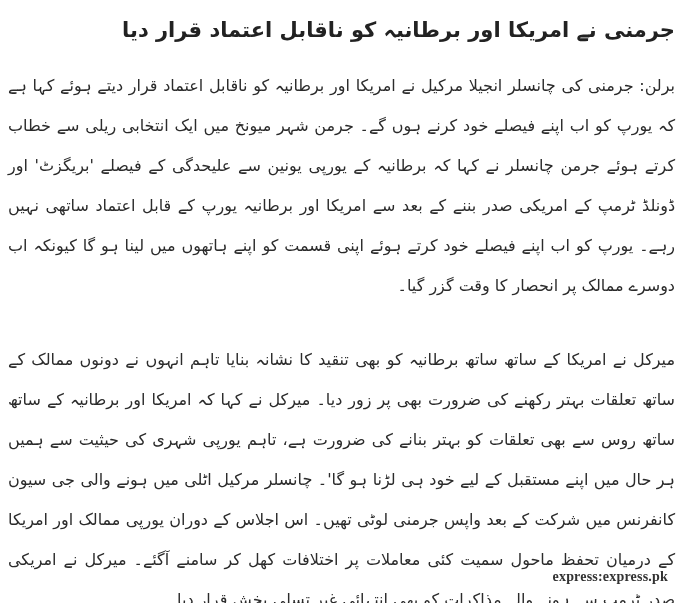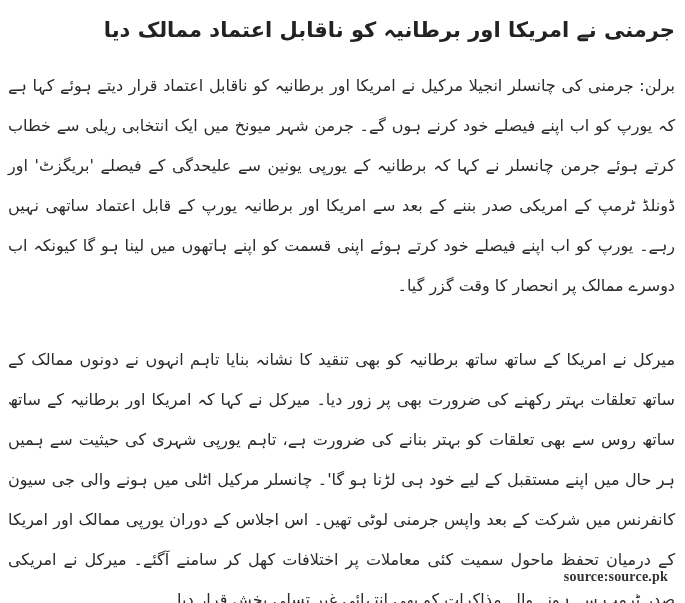--- a/index.html
+++ b/index.html
@@ -53,22 +53,22 @@
     font-size: 14px;
     letter-spacing: 0.2px;
     color: #333333;
   }
 </style>
 </head>
 <body>
 
 <div class="page">
 
-  <h1 class="headline" dir="rtl">جرمنی نے امریکا اور برطانیہ کو ناقابل اعتماد ممالک دیا</h1>
+  <h1 class="headline" dir="rtl">جرمنی نے امریکا اور برطانیہ کو ناقابل اعتماد قرار دیا</h1>
 
   <div class="body-text">
     <p class="para" dir="rtl">برلن: جرمنی کی چانسلر انجیلا مرکیل نے امریکا اور برطانیہ کو ناقابل اعتماد قرار دیتے ہوئے کہا ہے کہ یورپ کو اب اپنے فیصلے خود کرنے ہوں گے۔ جرمن شہر میونخ میں ایک انتخابی ریلی سے خطاب کرتے ہوئے جرمن چانسلر نے کہا کہ برطانیہ کے یورپی یونین سے علیحدگی کے فیصلے 'بریگزٹ' اور ڈونلڈ ٹرمپ کے امریکی صدر بننے کے بعد سے امریکا اور برطانیہ یورپ کے قابل اعتماد ساتھی نہیں رہے۔ یورپ کو اب اپنے فیصلے خود کرتے ہوئے اپنی قسمت کو اپنے ہاتھوں میں لینا ہو گا کیونکہ اب دوسرے ممالک پر انحصار کا وقت گزر گیا۔</p>
     <p class="para" dir="rtl">میرکل نے امریکا کے ساتھ ساتھ برطانیہ کو بھی تنقید کا نشانہ بنایا تاہم انہوں نے دونوں ممالک کے ساتھ تعلقات بہتر رکھنے کی ضرورت بھی پر زور دیا۔ میرکل نے کہا کہ امریکا اور برطانیہ کے ساتھ ساتھ روس سے بھی تعلقات کو بہتر بنانے کی ضرورت ہے، تاہم یورپی شہری کی حیثیت سے ہمیں ہر حال میں اپنے مستقبل کے لیے خود ہی لڑنا ہو گا'۔ چانسلر مرکیل اٹلی میں ہونے والی جی سیون کانفرنس میں شرکت کے بعد واپس جرمنی لوٹی تھیں۔ اس اجلاس کے دوران یورپی ممالک اور امریکا کے درمیان تحفظ ماحول سمیت کئی معاملات پر اختلافات کھل کر سامنے آگئے۔ میرکل نے امریکی صدر ٹرمپ سے ہونے والے مذاکرات کو بھی انتہائی غیر تسلی بخش قرار دیا۔</p>
   </div>
 
-  <div class="source">source:source.pk</div>
+  <div class="source">express:express.pk</div>
 
 </div>
 
 </body></html>

